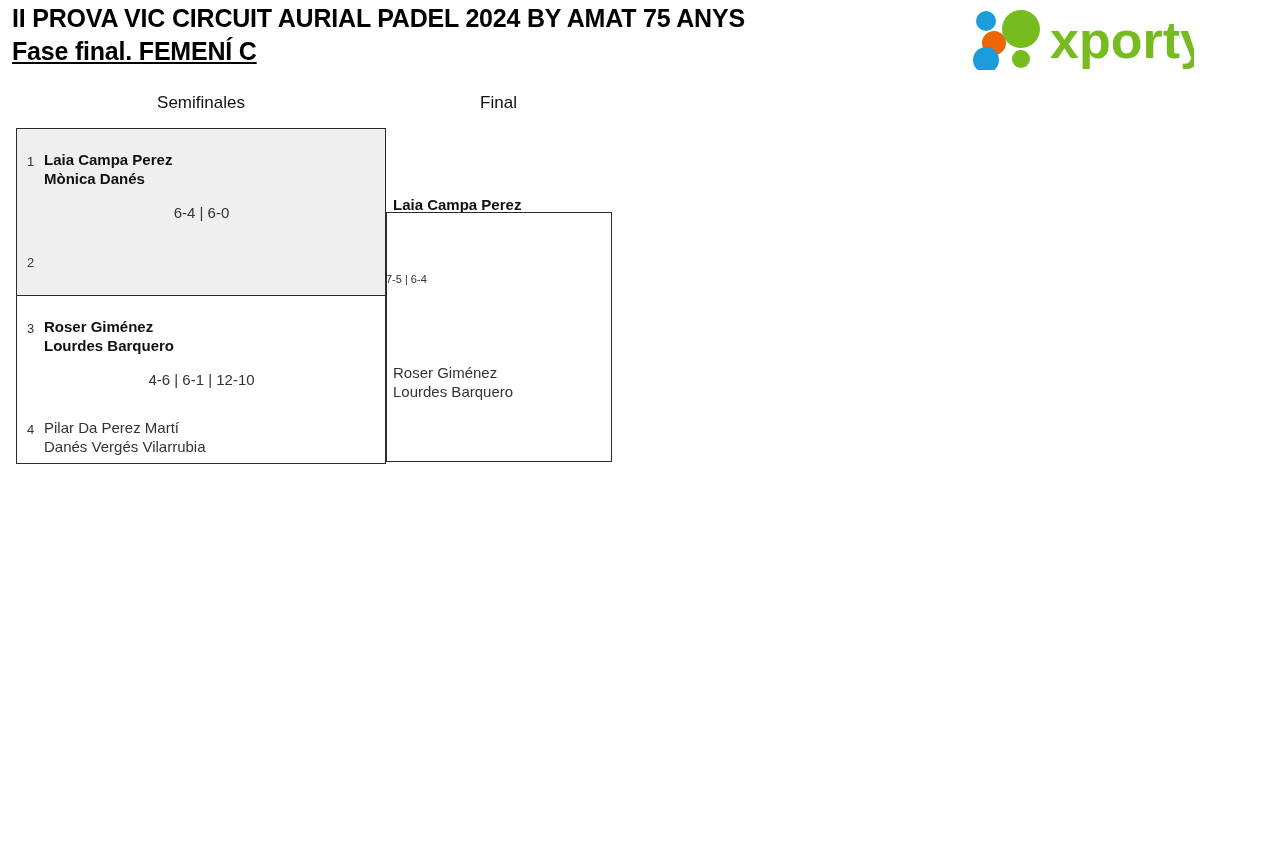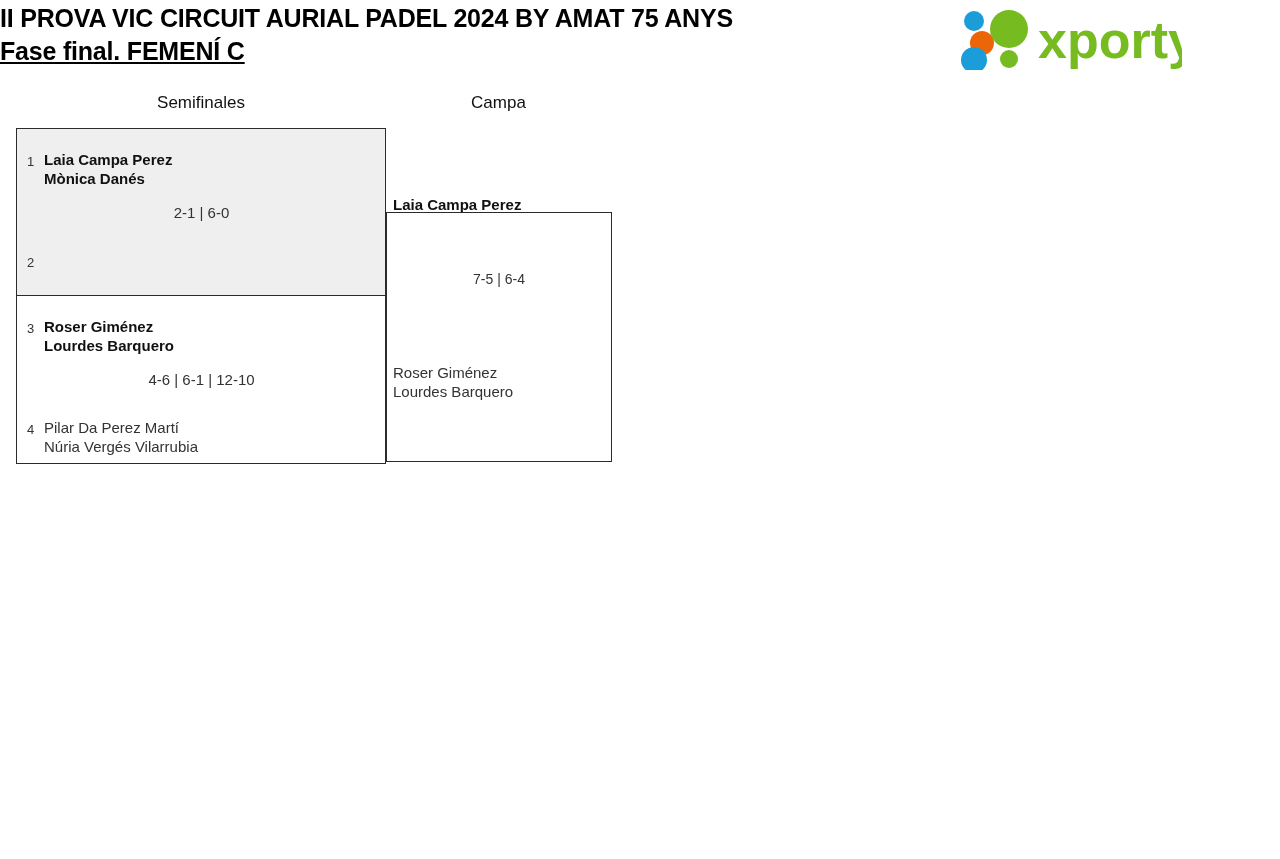--- a/index.html
+++ b/index.html
@@ -18,21 +18,21 @@
   #page {
     position: relative;
     width: 1280px;
     height: 859px;
     background: #ffffff;
   }
 
   
   .header {
     position: absolute;
-    left: 0;
+    left: 12px;
     top: 0;
     width: 1188px;
     height: 78px;
   }
   .title-block {
     position: absolute;
     left: 0;
     top: 2px;
     width: 1000px;
   }
@@ -195,22 +195,22 @@
     display: flex;
     flex-direction: column;
     justify-content: center;
     line-height: 19.5px;
   }
   .final-score {
     position: absolute;
     left: 0;
     top: 141px;
     width: 226px;
-    text-align: center;
-    font-size: 14px;
+    text-align: left;
+    font-size: 11px;
     color: #333333;
     line-height: 20px;
   }
 </style>
 </head>
 <body>
 
 <div id="page">
 
   <div class="header">
@@ -230,35 +230,35 @@
 
         <text x="82" y="54" font-family="Liberation Sans, sans-serif" font-size="52" font-weight="bold" fill="#76bc21">xporty</text>
       </svg>
     </div>
   </div>
 
   <div class="bracket">
 
     <div class="round-headers">
       <div class="round-title r0">Semifinales</div>
-      <div class="round-title r1">Campa</div>
+      <div class="round-title r1">Final</div>
     </div>
 
     <div class="col-semis">
 
       <div class="match m1">
         <div class="team top winner">
           <div class="seed">1</div>
           <div class="players">
             <span class="player">Laia Campa Perez</span>
             <span class="player">Mònica Danés</span>
           </div>
         </div>
 
-        <div class="score">2-1 | 6-0</div>
+        <div class="score">6-4 | 6-0</div>
 
         <div class="team bottom">
           <div class="seed">2</div>
         </div>
       </div>
 
       <div class="match m2">
         <div class="team top winner">
           <div class="seed">3</div>
           <div class="players">
@@ -266,21 +266,21 @@
             <span class="player">Lourdes Barquero</span>
           </div>
         </div>
 
         <div class="score">4-6 | 6-1 | 12-10</div>
 
         <div class="team bottom">
           <div class="seed">4</div>
           <div class="players">
             <span class="player">Pilar Da Perez Martí</span>
-            <span class="player">Núria Vergés Vilarrubia</span>
+            <span class="player">Danés Vergés Vilarrubia</span>
           </div>
         </div>
       </div>
     </div>
 
     <div class="col-final">
       <div class="final-match">
 
         <div class="final-team top winner">
           <div class="final-players players">

